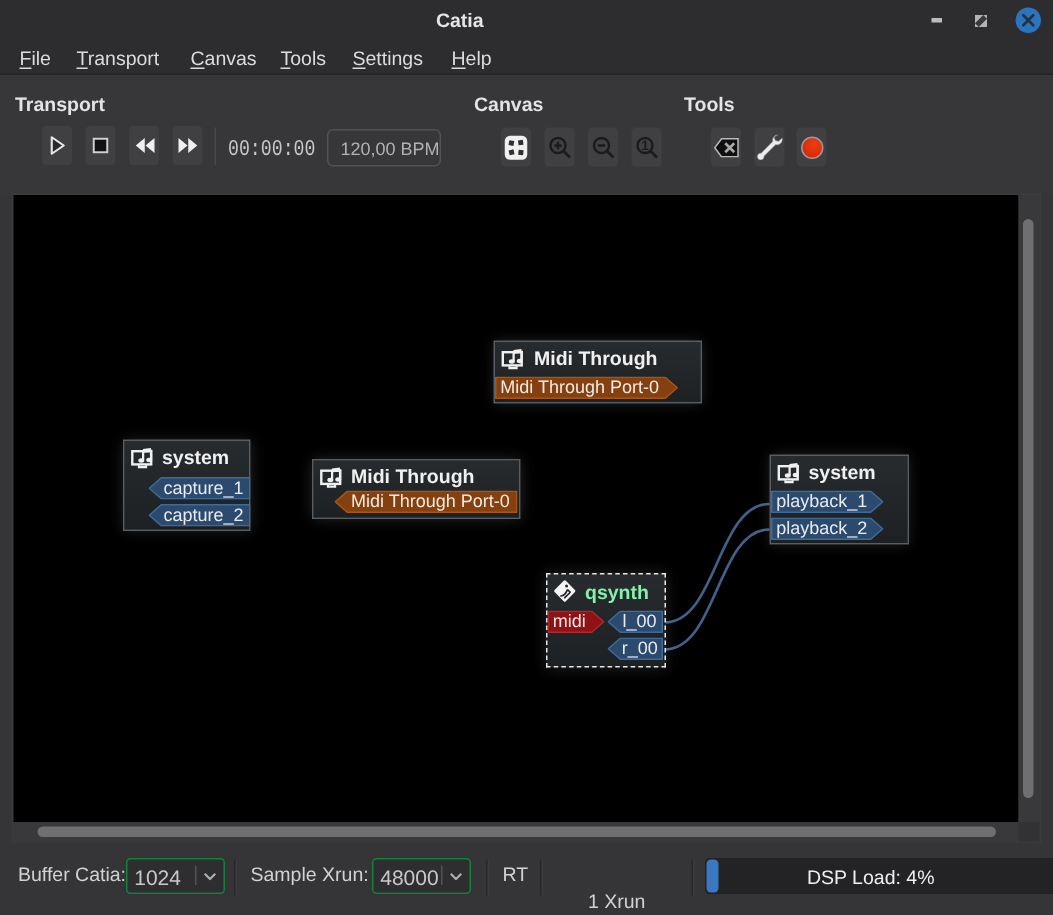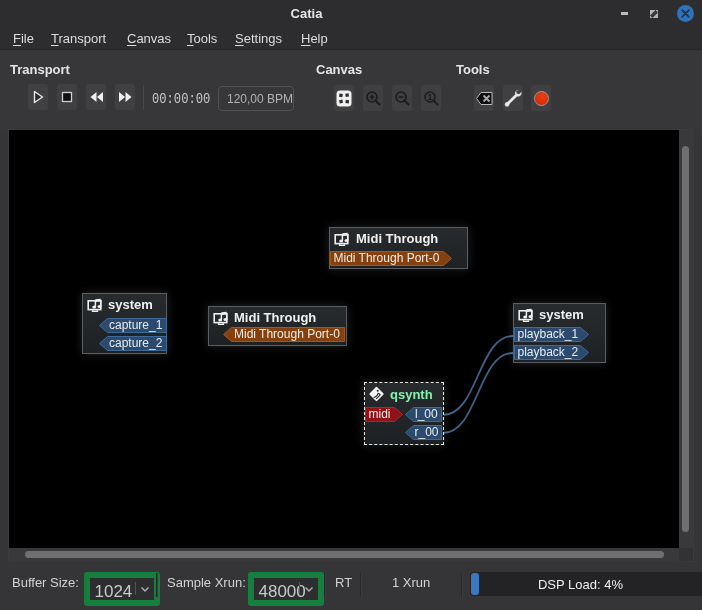--- a/index.html
+++ b/index.html
@@ -30,21 +30,21 @@
   #hthumb{position:absolute;left:16px;top:421px;width:639px;height:7px;background:#6f6f71;border-radius:3.5px;}
   #corner{position:absolute;left:670px;top:418px;width:14px;height:13px;background:#323234;}
   
   .node{position:absolute;background:linear-gradient(#272b2e,#1e2124);border:1px solid #585e63;box-shadow:0 0 9px rgba(200,200,200,0.18);}
   .nodedash{position:absolute;background:linear-gradient(#272b2e,#1e2124);border:1px dashed #e8e8e8;box-shadow:0 0 9px rgba(200,200,200,0.18);}
   .port{position:absolute;}
   .port text{font-family:"Liberation Sans",sans-serif;font-size:12px;}
   
   #statusbar{left:0;top:562px;width:702px;height:48px;background:#353537;}
   .slabel{position:absolute;color:#d2d2d2;font-size:13px;}
-  .combo{position:absolute;height:22px;background:#2e2e30;border:6px solid #15803d;border-radius:3px;color:#c8c8c8;font-size:17px;}
+  .combo{position:absolute;height:22px;background:#2e2e30;border:1px solid #15803d;border-radius:3px;color:#c8c8c8;font-size:14px;}
   .combo .val{position:absolute;left:4.5px;top:4px;}
   .combo .arr{position:absolute;right:5px;top:9px;width:8px;height:5px;}
   .combo .sep{position:absolute;right:18px;top:4px;width:1px;height:13px;background:#505254;}
   .ssep{position:absolute;top:11px;width:1px;height:24px;background:#28282a;box-shadow:1px 0 0 #3c3c3e;}
   #dspbar{position:absolute;left:470px;top:10px;width:221px;height:24px;background:#232325;border-radius:3px;overflow:hidden;padding-left:16px;}
   #dspfill{position:absolute;left:1px;top:1px;width:8px;height:22px;background:#3a78c2;border-radius:3px;}
   #dsptxt{position:absolute;left:0;top:5px;width:221px;text-align:center;color:#efefef;font-size:13px;}
 </style>
 </head>
 <body>
@@ -245,38 +245,38 @@
   <svg class="abs port" style="left:405px;top:407px" width="37" height="15" viewBox="0 0 37 15">
     <path d="M36.5 0.5 H8.5 L0.5 7.5 L8.5 14.5 H36.5 Z" fill="#2b4a6e" stroke="#3f6b99" stroke-width="1" stroke-linejoin="round"></path>
     <text x="10" y="11" fill="#e8ecf0">l_00</text>
   </svg>
   <svg class="abs port" style="left:405px;top:425px" width="37" height="15" viewBox="0 0 37 15">
     <path d="M36.5 0.5 H8.5 L0.5 7.5 L8.5 14.5 H36.5 Z" fill="#2b4a6e" stroke="#3f6b99" stroke-width="1" stroke-linejoin="round"></path>
     <text x="9.5" y="11" fill="#e8ecf0">r_00</text>
   </svg>
 
   <div class="abs" id="statusbar"></div>
-  <div class="slabel" style="left:12px;top:575px">Buffer Size:</div>
+  <div class="slabel" style="left:12px;top:575px">Buffer Catia:</div>
   <div class="combo" style="left:84px;top:572px;width:64px">
     <span class="val">1024</span>
     <span class="sep"></span>
     <svg class="arr" viewBox="0 0 8 5">
       <path d="M0.5 0.5 L4 4 L7.5 0.5" stroke="#b0b0b0" stroke-width="1.4" fill="none"></path>
     </svg>
   </div>
   <div class="ssep" style="left:156px;top:573px"></div>
   <div class="slabel" style="left:167px;top:575px">Sample Xrun:</div>
   <div class="combo" style="left:248px;top:572px;width:64px">
     <span class="val">48000</span>
     <span class="sep"></span>
     <svg class="arr" viewBox="0 0 8 5">
       <path d="M0.5 0.5 L4 4 L7.5 0.5" stroke="#b0b0b0" stroke-width="1.4" fill="none"></path>
     </svg>
   </div>
   <div class="ssep" style="left:324px;top:573px"></div>
   <div class="ssep" style="left:360px;top:573px"></div>
   <div class="slabel" style="left:335px;top:575px">RT</div>
-  <div class="slabel" style="left:392px;top:575px">1 Xrun</div>
+  <div class="slabel" style="left:392px;top:593px">1 Xrun</div>
   <div class="ssep" style="left:461px;top:573px"></div>
   <div class="abs" id="dspbar" style="left:470px;top:572px">
     <div id="dspfill"></div>
     <div id="dsptxt">DSP Load: 4%</div>
   </div>
 
 </body></html>

